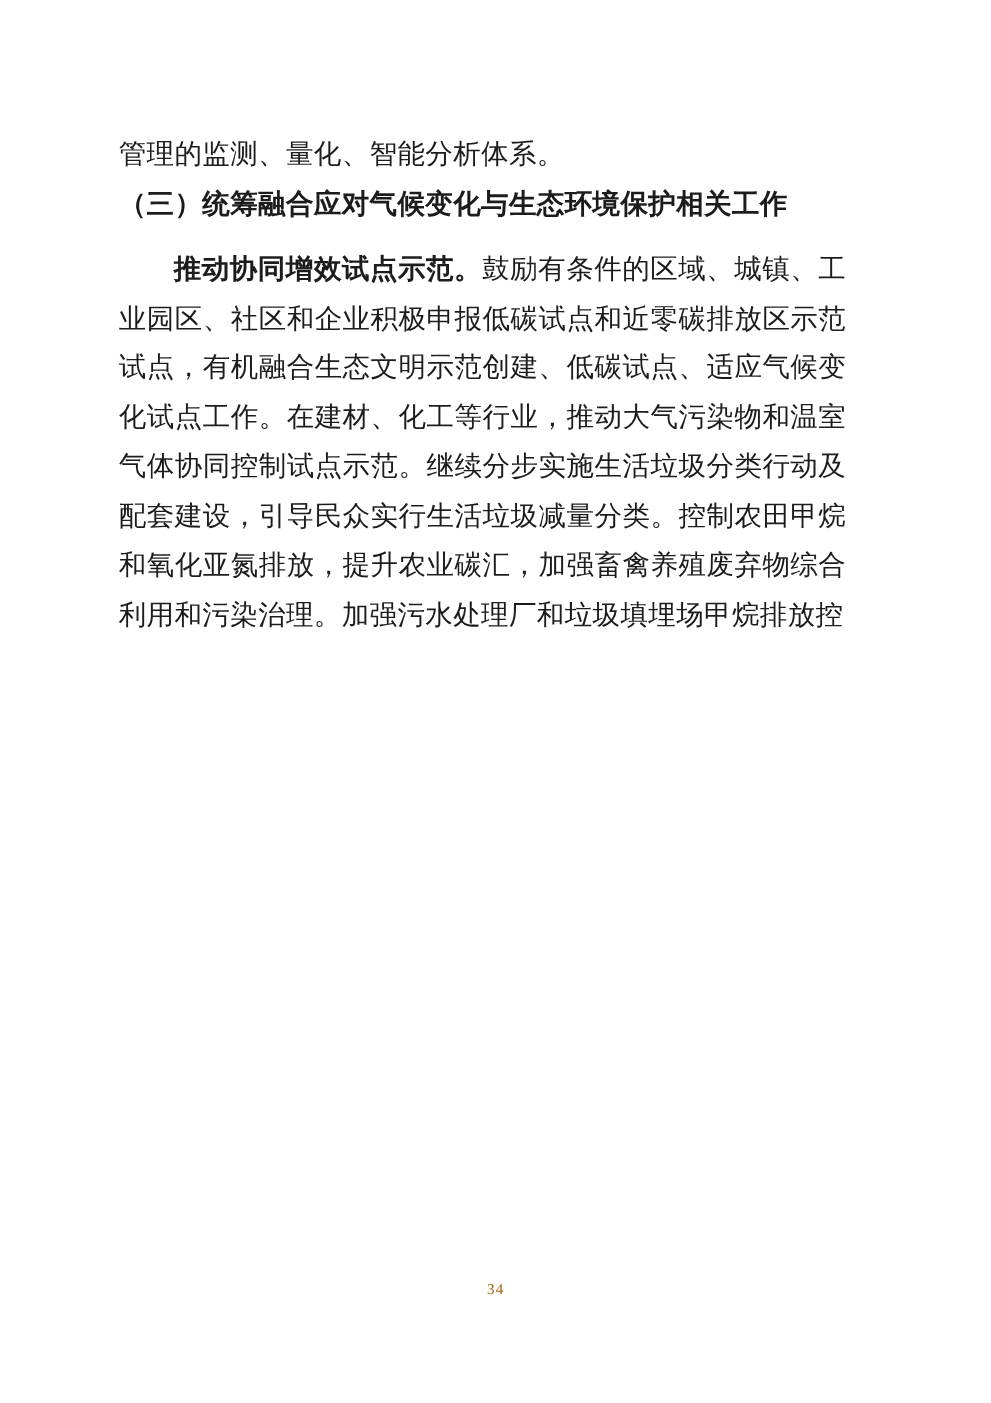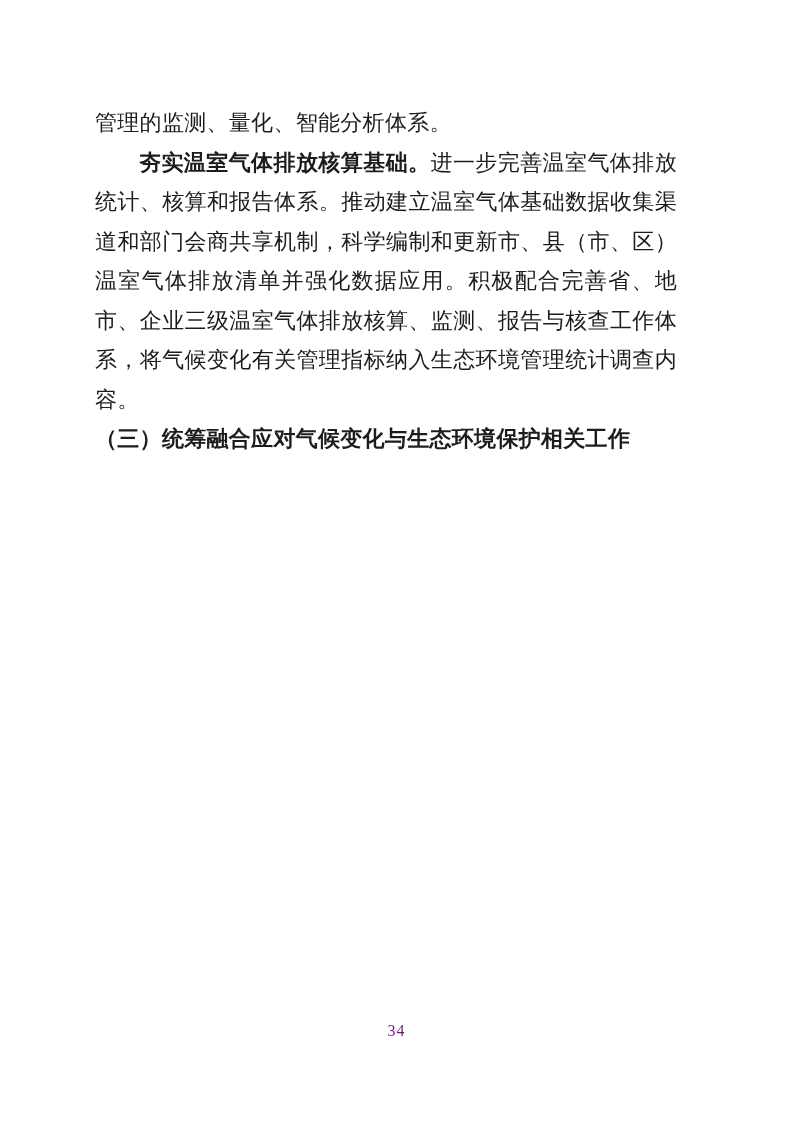--- a/index.html
+++ b/index.html
@@ -49,41 +49,41 @@
     letter-spacing: 0.3px;
   }
   .page-footer {
     position: absolute;
     left: 0;
     right: 0;
     top: 1022px;
     text-align: center;
   }
   .page-number {
-    font-size: 16px;
-    color: #701a75;
+    font-size: 12px;
+    color: #a16207;
     letter-spacing: 1px;
   }
 </style>
 </head>
 <body>
 
 <div class="page">
   <main class="content">
 
     <p class="para">
       <span>管理的监测、量化、智能分析体系。</span>
     </p>
 
-    <p class="para indented">
-      <b class="lead">夯实温室气体排放核算基础。</b><span>进一步完善温室气体排放统计、核算和报告体系。推动建立温室气体基础数据收集渠道和部门会商共享机制，科学编制和更新市、县（市、区）温室气体排放清单并强化数据应用。积极配合完善省、地市、企业三级温室气体排放核算、监测、报告与核查工作体系，将气候变化有关管理指标纳入生态环境管理统计调查内容。</span>
-    </p>
 
     <h3 class="section-heading">（三）统筹融合应对气候变化与生态环境保护相关工作</h3>
 
 
+    <p class="para indented">
+      <b class="lead">推动协同增效试点示范。</b><span>鼓励有条件的区域、城镇、工业园区、社区和企业积极申报低碳试点和近零碳排放区示范试点，有机融合生态文明示范创建、低碳试点、适应气候变化试点工作。在建材、化工等行业，推动大气污染物和温室气体协同控制试点示范。继续分步实施生活垃圾分类行动及配套建设，引导民众实行生活垃圾减量分类。控制农田甲烷和氧化亚氮排放，提升农业碳汇，加强畜禽养殖废弃物综合利用和污染治理。加强污水处理厂和垃圾填埋场甲烷排放控</span>
+    </p>
 
   </main>
 
   <footer class="page-footer">
     <span class="page-number">34</span>
   </footer>
 </div>
 
 </body></html>

